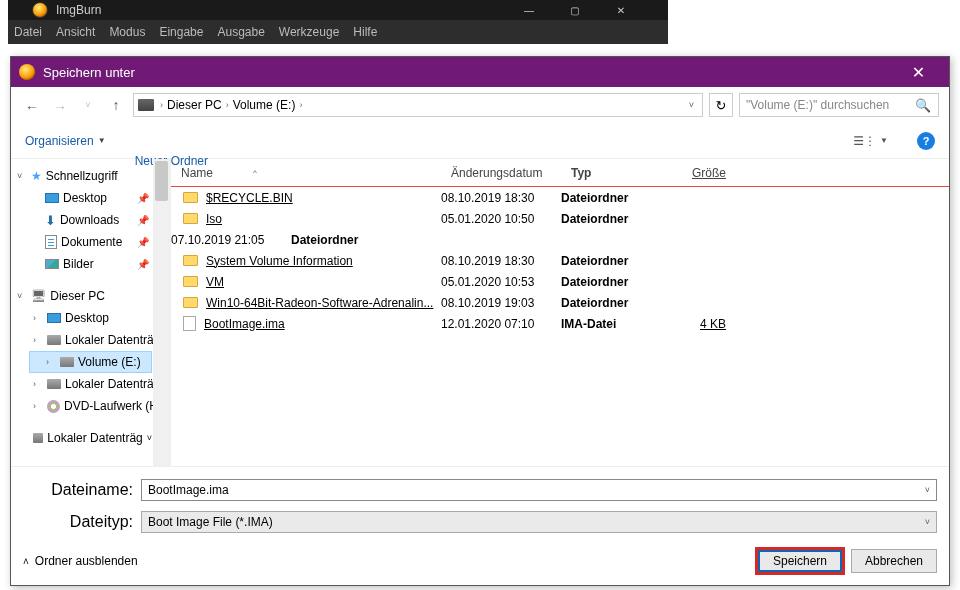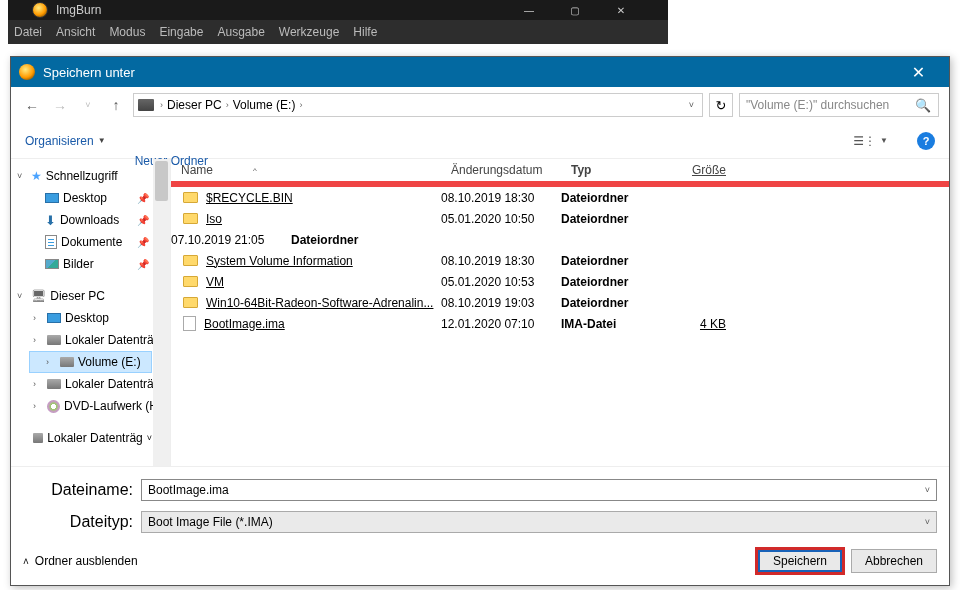--- a/index.html
+++ b/index.html
@@ -6,21 +6,21 @@
 body { background: #fff; width: 960px; height: 590px; overflow: hidden; position: relative; }
 
 .parent-window { position: absolute; top: 0; left: 8px; width: 660px; background: #1a1a1a; }
 .parent-titlebar { height: 20px; display: flex; align-items: center; padding: 0 24px; color: #ccc; font-size: 12px; }
 .parent-titlebar .app-icon { width: 16px; height: 16px; border-radius: 50%; margin-right: 8px; background: radial-gradient(circle at 40% 35%, #ffea80 0%, #ff9b00 55%, #4a2b00 100%); border: 1px solid #333; }
 .parent-titlebar .spacer { flex: 1; }
 .parent-titlebar .win-btn { width: 46px; height: 30px; display: flex; align-items: center; justify-content: center; color: #ccc; font-size: 10px; }
 .parent-menubar { height: 24px; display: flex; align-items: center; padding: 0 6px; background: #2d2d2d; color: #bbb; font-size: 12px; gap: 14px; }
 
 .dialog { position: absolute; top: 56px; left: 10px; width: 940px; height: 530px; background: #fff; border: 1px solid #555; display: flex; flex-direction: column; box-shadow: 2px 2px 8px rgba(0,0,0,0.25); }
-.dialog-titlebar { height: 30px; background: #0369a1; color: #fff; display: flex; align-items: center; padding: 0 8px; font-size: 13px; }
+.dialog-titlebar { height: 30px; background: #701a75; color: #fff; display: flex; align-items: center; padding: 0 8px; font-size: 13px; }
 .dialog-titlebar .app-icon { width: 16px; height: 16px; border-radius: 50%; margin-right: 8px; background: radial-gradient(circle at 40% 35%, #ffea80 0%, #ff9b00 55%, #4a2b00 100%); }
 .dialog-titlebar .spacer { flex: 1; }
 .dialog-titlebar .close-btn { width: 45px; height: 30px; display: flex; align-items: center; justify-content: center; font-size: 16px; }
 
 .nav-row { height: 36px; display: flex; align-items: center; padding: 4px 10px; gap: 6px; }
 .nav-btn { width: 22px; height: 22px; display: flex; align-items: center; justify-content: center; color: #555; font-size: 14px; }
 .nav-btn.disabled { color: #bbb; }
 .crumb-host { flex: 1; display: flex; align-items: center; border: 1px solid #ccc; height: 24px; padding: 0 4px; font-size: 12px; gap: 4px; }
 .crumb-host .drive-icon { width: 16px; height: 12px; background: linear-gradient(#666,#444); border-radius: 1px; margin-right: 2px; }
 .crumb-host .sep { color: #666; font-size: 9px; }
@@ -52,21 +52,21 @@
 .ic-desk { width: 14px; height: 10px; background: #3a9de0; border: 1px solid #2870a8; }
 .ic-dl { color: #2870a8; font-size: 13px; }
 .ic-doc { width: 12px; height: 14px; background: #fff; border: 1px solid #888; position: relative; }
 .ic-doc::before { content: ""; position: absolute; top: 3px; left: 2px; right: 2px; height: 1px; background: #3a9de0; box-shadow: 0 3px 0 #3a9de0, 0 6px 0 #3a9de0; }
 .ic-img { width: 14px; height: 10px; background: linear-gradient(135deg,#5ac 50%,#3a9 50%); border: 1px solid #888; }
 .ic-pc { color: #666; }
 .ic-drv { width: 14px; height: 10px; background: linear-gradient(#aaa,#777); border-radius: 1px; }
 .ic-dvd { width: 13px; height: 13px; border-radius: 50%; background: radial-gradient(circle,#fff 25%, #9c6 30%, #c9c 60%, #888 100%); }
 
 .list { flex: 1; display: flex; flex-direction: column; }
-.list-header { display: flex; height: 28px; align-items: center; font-size: 12px; color: #444; border-bottom: 6px solid #ef4444; }
+.list-header { display: flex; height: 28px; align-items: center; font-size: 12px; color: #444; border-bottom: 1px solid #ef4444; }
 .list-header > div { padding-left: 10px; }
 .col-name { width: 270px; display: flex; align-items: center; gap: 40px; }
 .col-name .sort { font-size: 8px; color: #555; }
 .col-mod { width: 120px; }
 .col-type { width: 115px; font-weight: bold; }
 .col-size { width: 80px; text-align: right; padding-right: 30px; text-decoration: underline; }
 .list-rows { flex: 1; }
 .row { display: flex; height: 21px; align-items: center; font-size: 12px; }
 .row .col-name { display: flex; align-items: center; gap: 8px; text-decoration: underline; }
 .row .ic-folder { width: 15px; height: 11px; background: #ffd96b; border: 1px solid #d6a836; border-radius: 1px; margin-left: 12px; }

